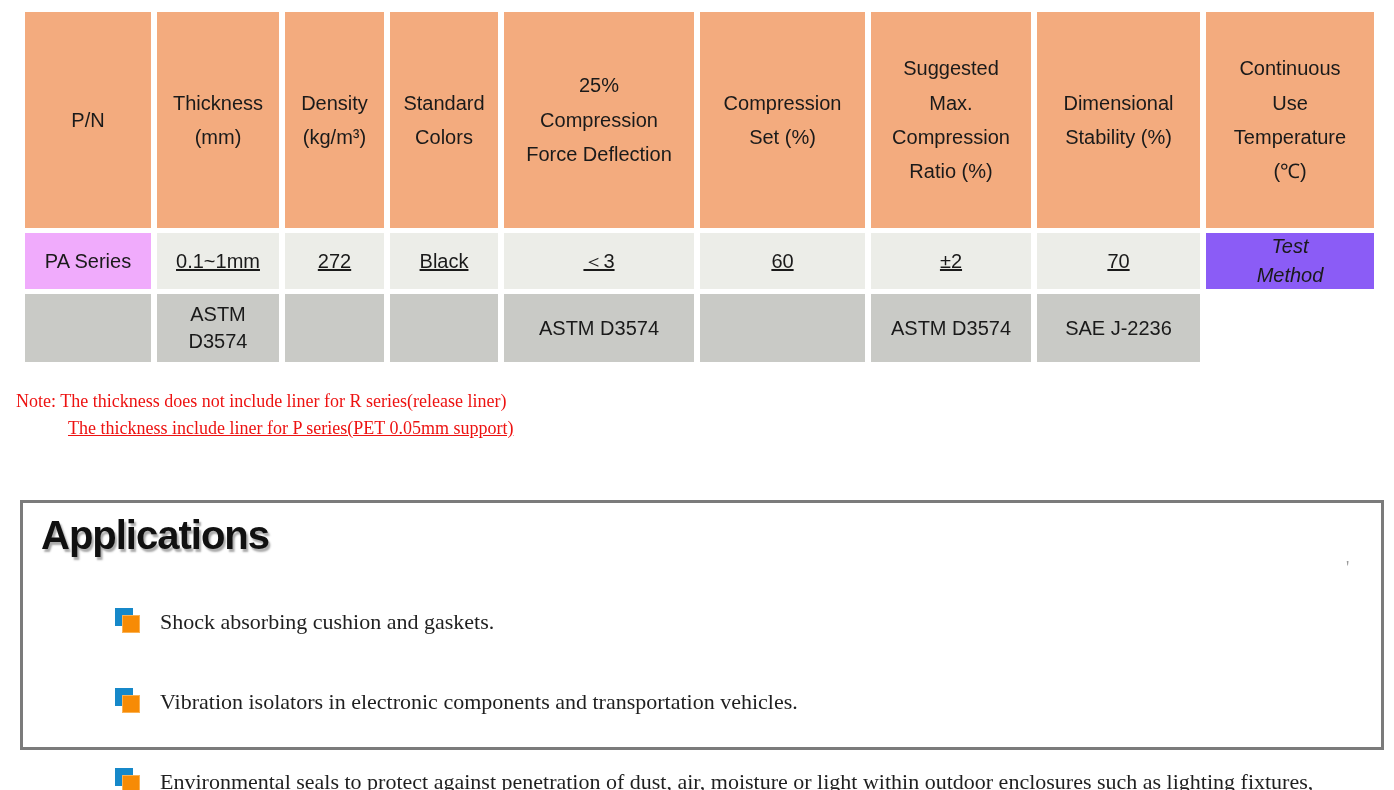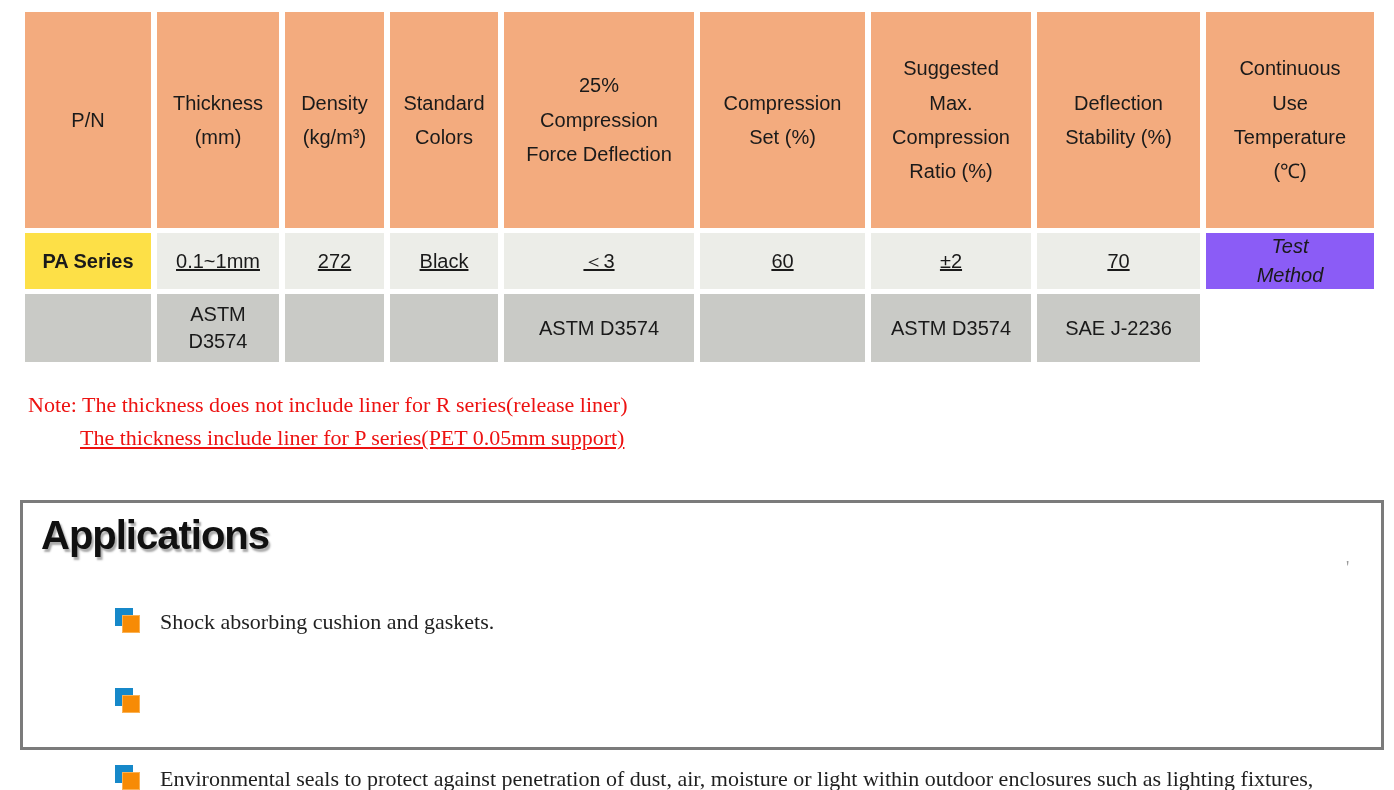--- a/index.html
+++ b/index.html
@@ -20,31 +20,31 @@
     column-gap: 6px; row-gap: 5px;
   }
   .cell {
     display: flex; align-items: center; justify-content: center;
     text-align: center;
     color: #1a1a1a;
     font-size: 20px;
   }
   .pre { white-space: pre-line; }
   .h    { background: #F3AB7E; line-height: 1.72; }
-  .lab1 { background: #fde047; font-weight: bold; }
+  .lab1 { background: #f0abfc; }
   .d1   { background: #ECEDE8; text-decoration: underline; }
   .lab2 { background: #8b5cf6; line-height: 1.45; font-style: italic; }
   .d2   { background: #C9CAC6; line-height: 1.35; }
 
   
   .note {
-    position: absolute; top: 388px; left: 28px;
+    position: absolute; top: 388px; left: 16px;
     font-family: "Liberation Serif", serif;
     color: #ED1211;
-    font-size: 22px;
+    font-size: 18px;
     line-height: 1.5;
   }
   .note .line2 { padding-left: 52px; text-decoration: underline; }
 
   
   .app-box {
     position: absolute; top: 500px; left: 20px;
     width: 1364px; height: 250px;
     border: 3px solid #7b7b7b;
     background: #ffffff;
@@ -106,21 +106,21 @@
 Colors</div>
   <div class="cell h pre">25%
 Compression
 Force Deflection</div>
   <div class="cell h pre">Compression
 Set (%)</div>
   <div class="cell h pre">Suggested
 Max.
 Compression
 Ratio (%)</div>
-  <div class="cell h pre">Deflection
+  <div class="cell h pre">Dimensional
 Stability (%)</div>
   <div class="cell h pre">Continuous
 Use
 Temperature
 (℃)</div>
 
   <div class="cell lab1">PA Series</div>
   <div class="cell d1">0.1~1mm</div>
   <div class="cell d1">272</div>
   <div class="cell d1">Black</div>
@@ -155,20 +155,21 @@
           <span class="sq-blue"></span>
           <span class="sq-orange"></span>
         </span>
       <span class="app-text">Shock absorbing cushion and gaskets.</span>
     </div>
     <div class="app-item">
       <span class="bullet-icon">
           <span class="sq-blue"></span>
           <span class="sq-orange"></span>
         </span>
+      <span class="app-text">Vibration isolators in electronic components and transportation vehicles.</span>
     </div>
     <div class="app-item">
       <span class="bullet-icon">
           <span class="sq-blue"></span>
           <span class="sq-orange"></span>
         </span>
       <span class="app-text">Environmental seals to protect against penetration of dust, air, moisture or light within outdoor enclosures such as lighting fixtures, HVAC units, and electronic cabinets.</span>
     </div>
   </div>
 </div>

